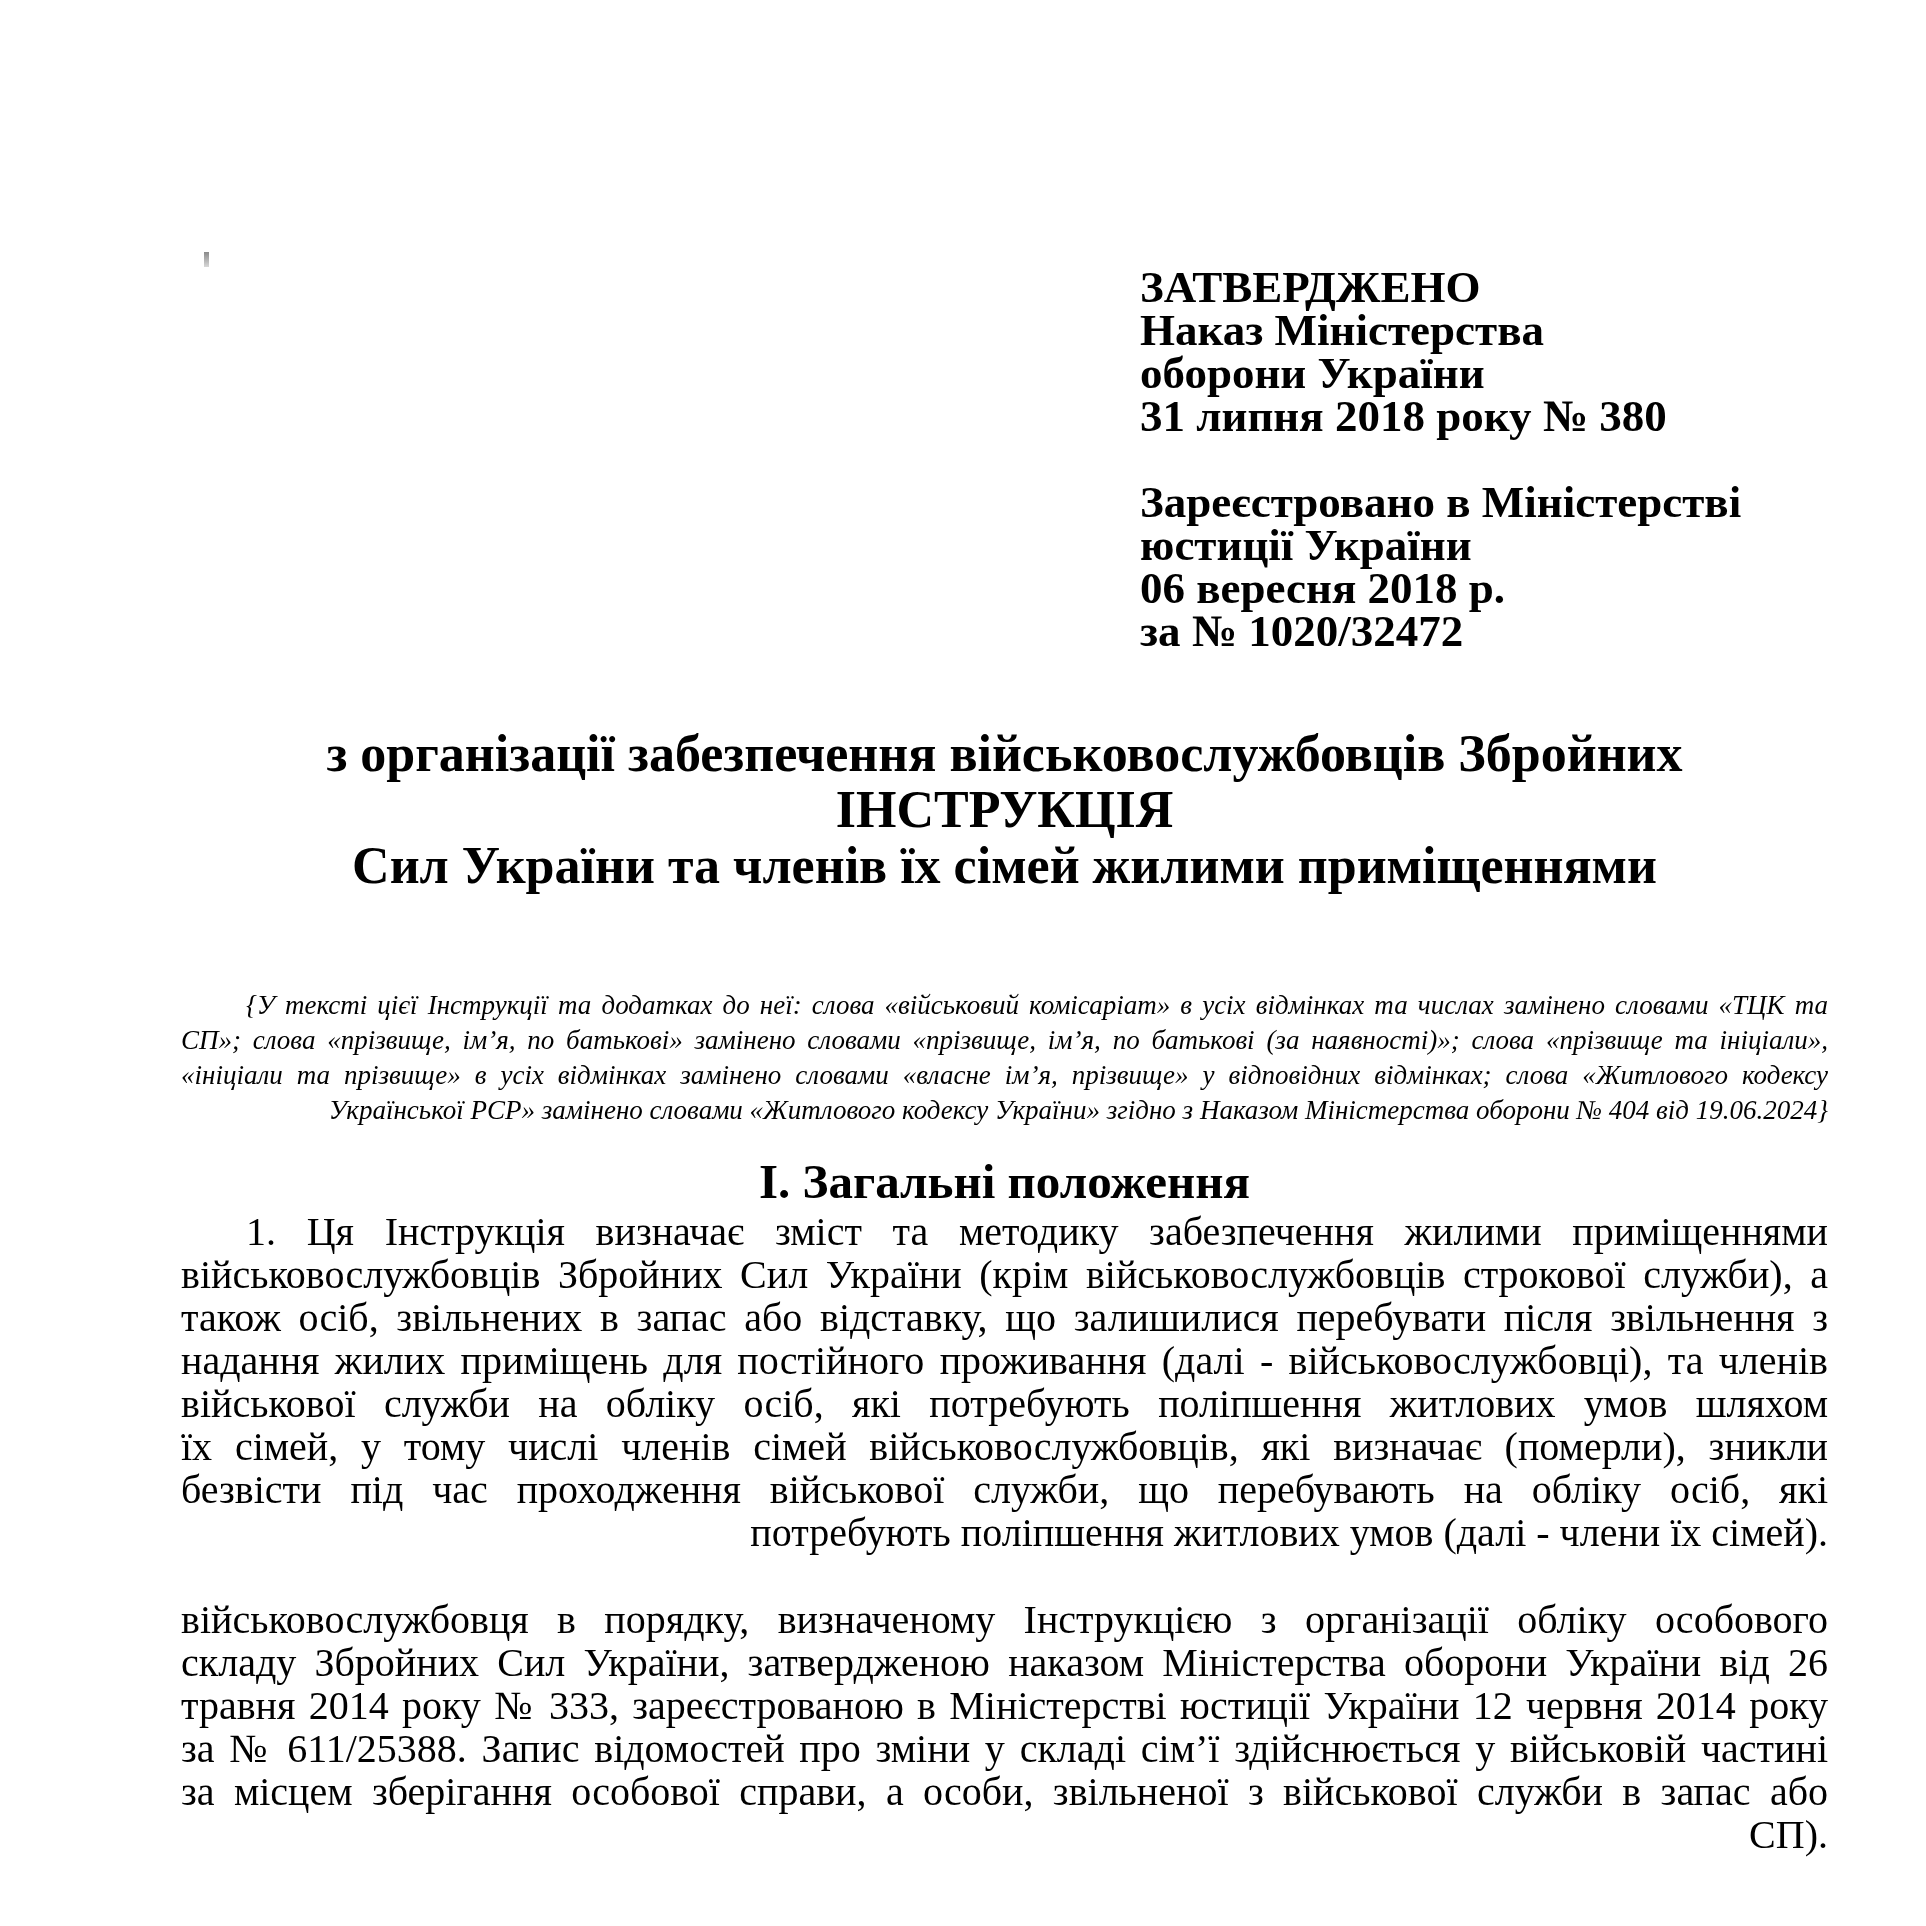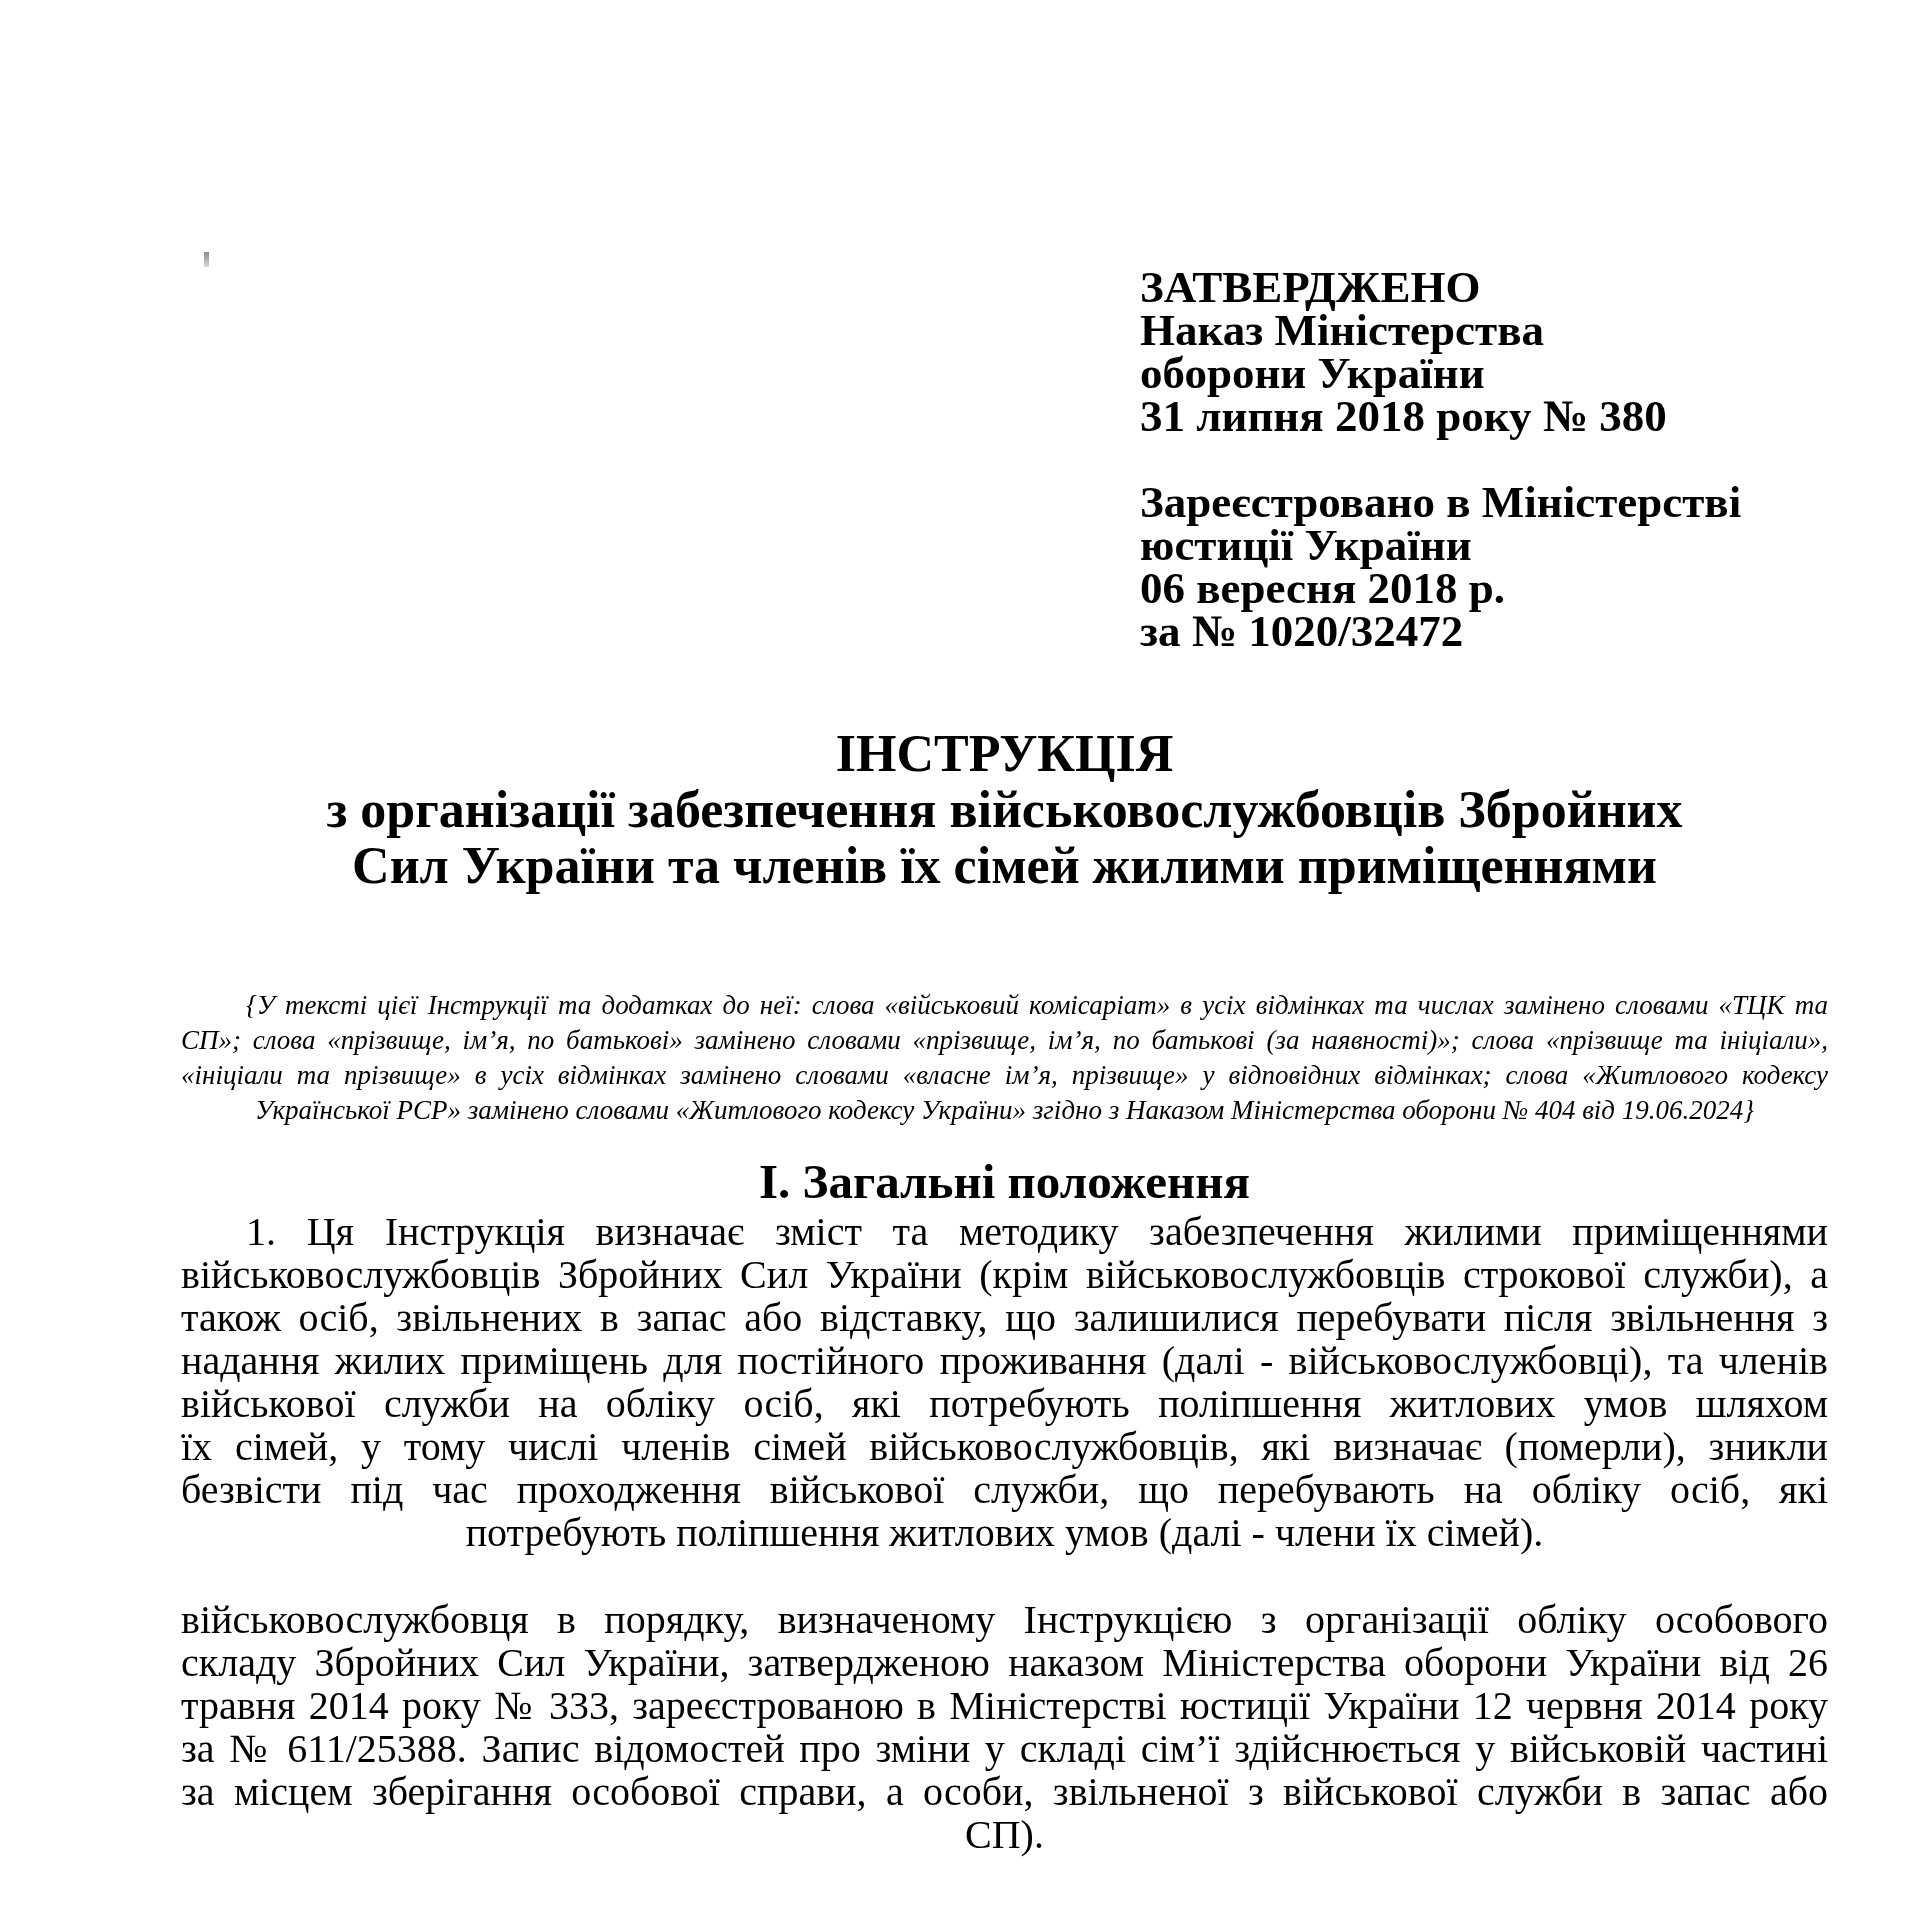--- a/index.html
+++ b/index.html
@@ -66,21 +66,21 @@
     line-height: 43px;
   }
   .p1 { margin-top: 3px; }
   .p2 { margin-top: 44px; }
   
   .jl {
     text-align: justify;
     text-align-last: justify;
   }
   
-  .ll { text-align: center; }
+  .ll { text-align: right; }
   
   .ind { padding-left: 65px; }
 </style>
 </head>
 <body>
 
 <div class="page">
   <div class="scan-mark"></div>
 
   <div class="content">
@@ -91,22 +91,22 @@
       <div class="line">оборони України</div>
       <div class="line">31 липня 2018 року № 380</div>
       <div class="line blank"></div>
       <div class="line">Зареєстровано в Міністерстві</div>
       <div class="line">юстиції України</div>
       <div class="line">06 вересня 2018 р.</div>
       <div class="line">за № 1020/32472</div>
     </div>
 
     <div class="doc-title">
+      <div>з організації забезпечення військовослужбовців Збройних</div>
       <div>ІНСТРУКЦІЯ</div>
-      <div>з організації забезпечення військовослужбовців Збройних</div>
       <div>Сил України та членів їх сімей жилими приміщеннями</div>
     </div>
 
     <div class="note note-top">
       <div class="jl ind">{У тексті цієї Інструкції та додатках до неї: слова «військовий комісаріат» в усіх відмінках та числах замінено словами «ТЦК та</div>
       <div class="jl">СП»; слова «прізвище, ім’я, по батькові» замінено словами «прізвище, ім’я, по батькові (за наявності)»; слова «прізвище та ініціали»,</div>
       <div class="jl">«ініціали та прізвище» в усіх відмінках замінено словами «власне ім’я, прізвище» у відповідних відмінках; слова «Житлового кодексу</div>
       <div class="ll">Української РСР» замінено словами «Житлового кодексу України» згідно з Наказом Міністерства оборони № 404 від 19.06.2024}</div>
     </div>
 

